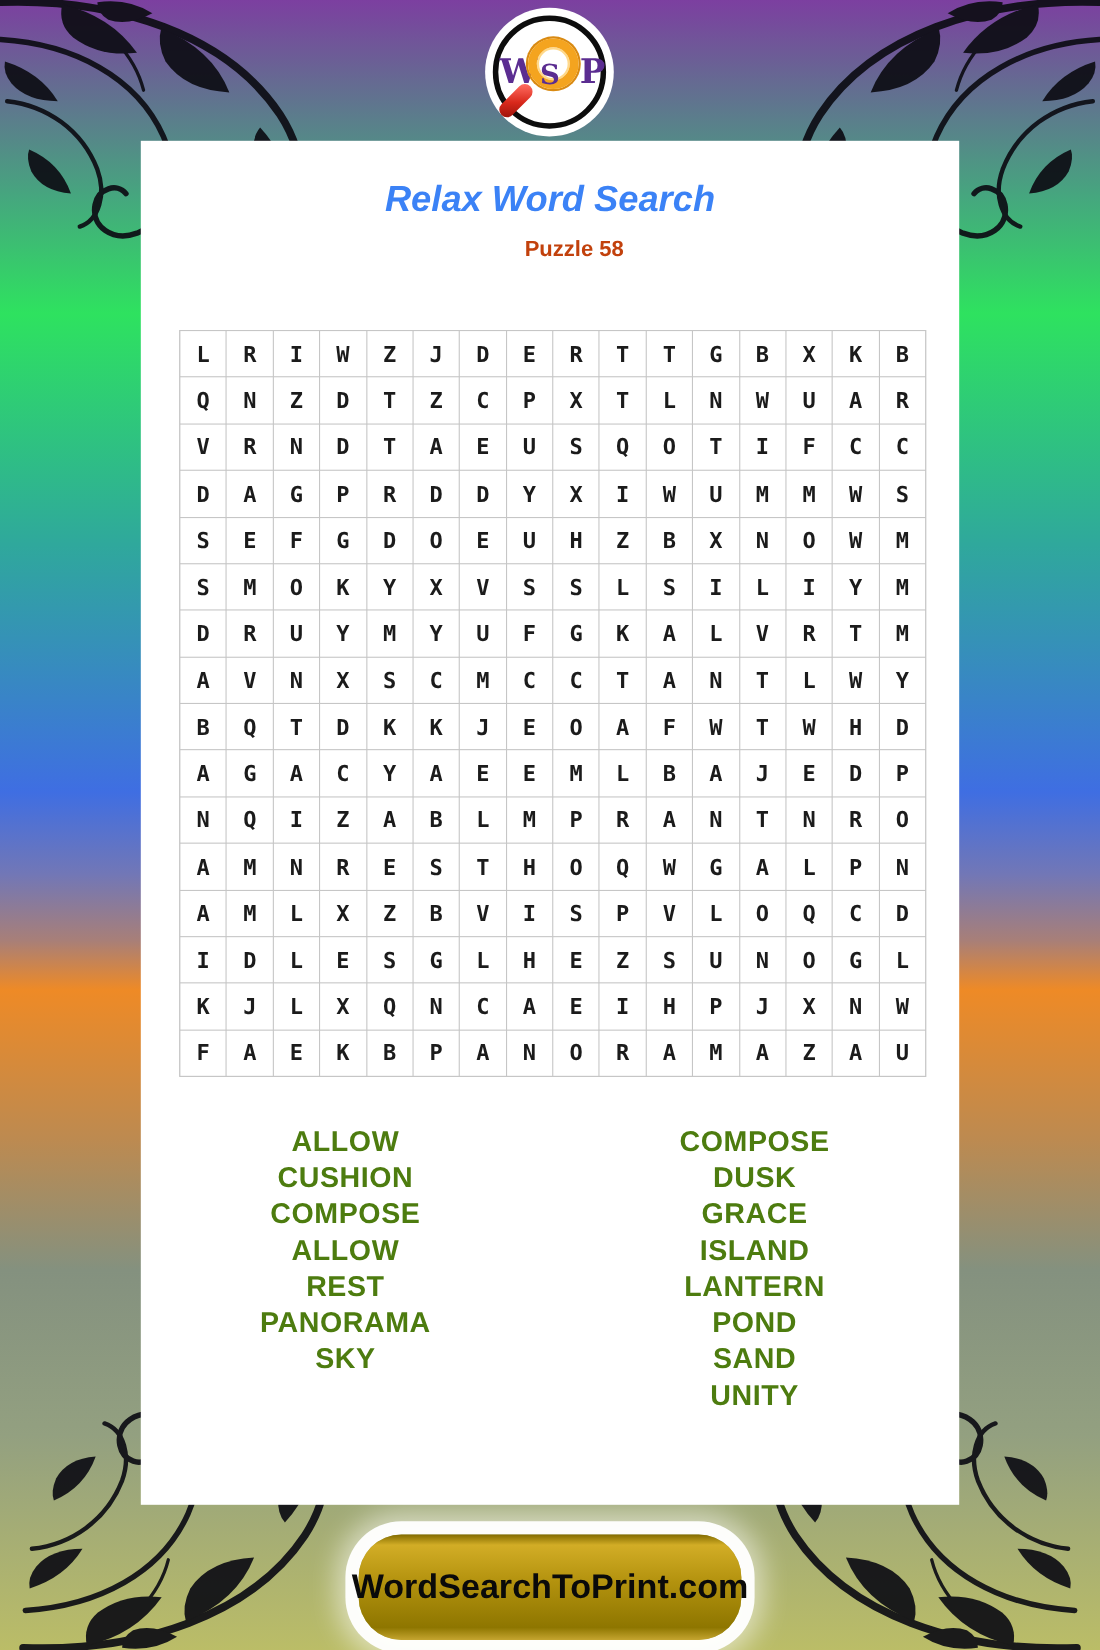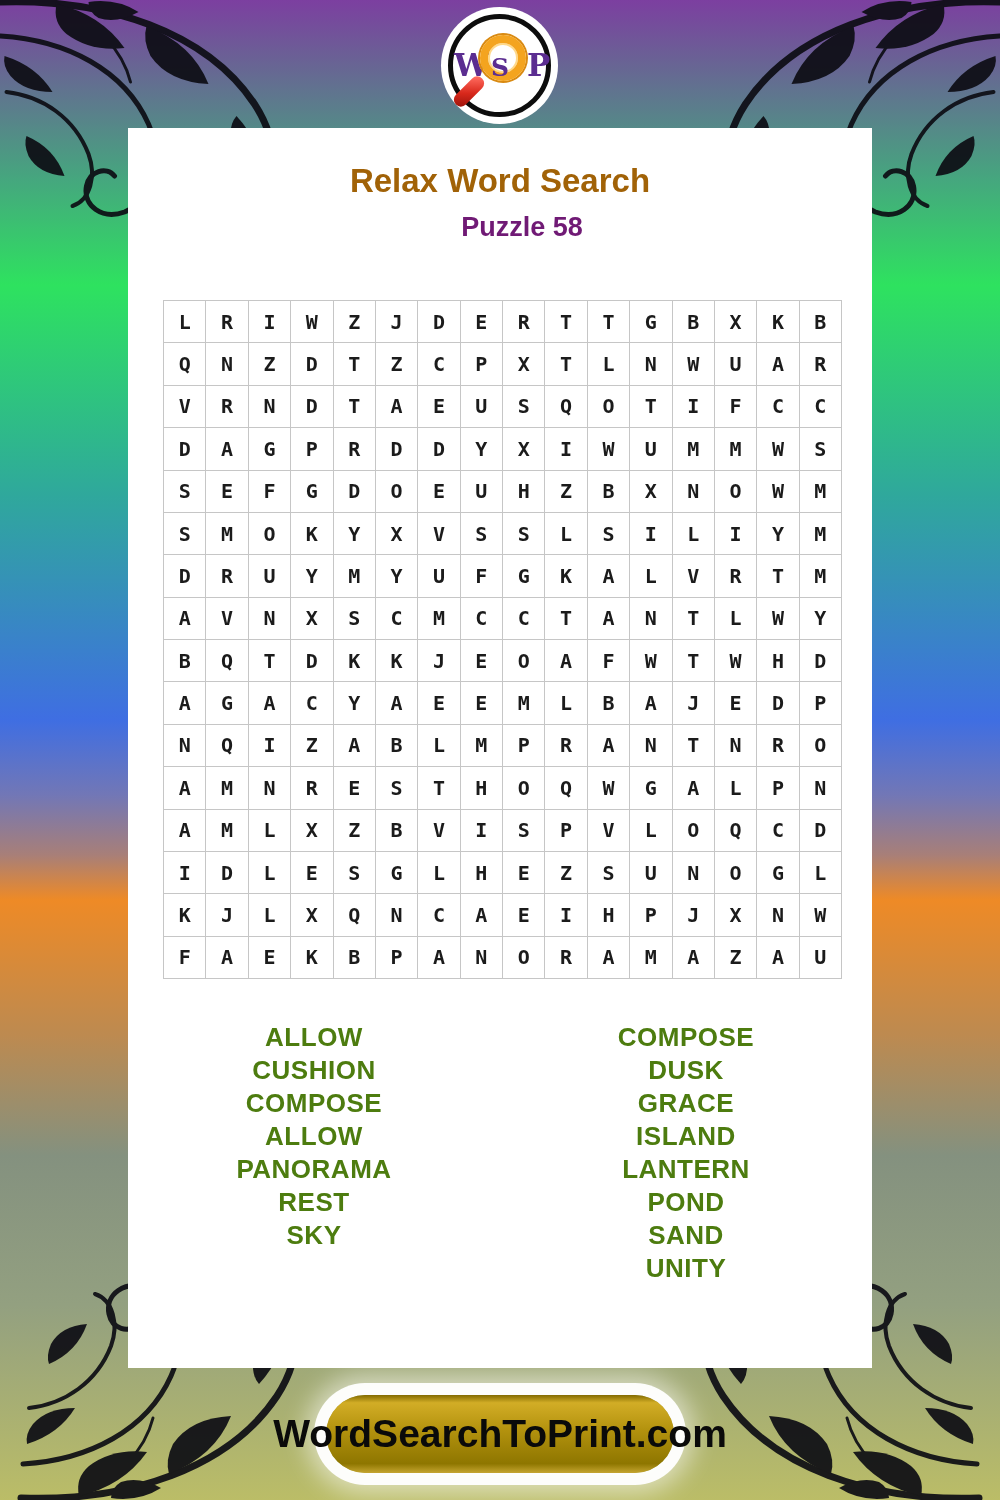--- a/index.html
+++ b/index.html
@@ -56,26 +56,26 @@
 
   
   .card {
     position: absolute; left: 128px; top: 128px;
     width: 744px; height: 1240px;
     background: #ffffff; z-index: 1;
   }
   .title {
     position: absolute; top: 33px; left: 0; width: 100%;
     text-align: center; font-size: 33px; line-height: 40px;
-    font-weight: bold; color: #a16207;
+    font-weight: bold; color: #3b82f6; font-style: italic;
   }
   .subtitle {
     position: absolute; top: 84px; left: 0; width: 100%;
-    text-align: center; font-size: 27px; line-height: 30px;
-    font-weight: bold; color: #701a75; padding-left: 44px;
+    text-align: center; font-size: 20px; line-height: 30px;
+    font-weight: bold; color: #c2410c; padding-left: 44px;
   }
 
   
   .grid {
     position: absolute; left: 35px; top: 172px;
     width: 679px; height: 679px;
     display: grid;
     grid-template-columns: repeat(16, 1fr);
     grid-auto-rows: 1fr;
     gap: 1px;
@@ -97,25 +97,25 @@
   .word-col { flex: 1; text-align: center; }
   .word {
     font-size: 26px; line-height: 33px; font-weight: bold;
     color: #4d7c0f; letter-spacing: .5px;
   }
 
   
   .footer-btn {
     position: absolute; left: 50%; top: 1395px;
     transform: translateX(-50%);
-    width: 348px; height: 78px; border-radius: 39px;
+    width: 348px; height: 96px; border-radius: 39px;
     background: linear-gradient(180deg, #836b00 0%, #d2ad26 10%, #b3920e 45%, #8e7600 88%, #c5a530 100%);
     box-shadow: 0 0 0 12px rgba(255,255,255,.95), 0 0 24px 20px rgba(255,255,255,.55);
     display: flex; align-items: center; justify-content: center;
-    font-size: 39px; font-weight: bold; color: #0a0a0a;
+    font-size: 31px; font-weight: bold; color: #0a0a0a;
     z-index: 2; cursor: pointer; border: none;
   }
 </style>
 </head>
 <body>
 
 <div class="page">
 
   <div class="orn tl">
     <svg viewBox="0 0 340 300" aria-hidden="true">
@@ -461,22 +461,22 @@
         <div class="cell">A</div>
         <div class="cell">U</div>
       </div>
 
     <div class="words">
       <div class="word-col" id="words-left">
           <div class="word">ALLOW</div>
           <div class="word">CUSHION</div>
           <div class="word">COMPOSE</div>
           <div class="word">ALLOW</div>
+          <div class="word">REST</div>
           <div class="word">PANORAMA</div>
-          <div class="word">REST</div>
           <div class="word">SKY</div>
         </div>
       <div class="word-col" id="words-right">
           <div class="word">COMPOSE</div>
           <div class="word">DUSK</div>
           <div class="word">GRACE</div>
           <div class="word">ISLAND</div>
           <div class="word">LANTERN</div>
           <div class="word">POND</div>
           <div class="word">SAND</div>

